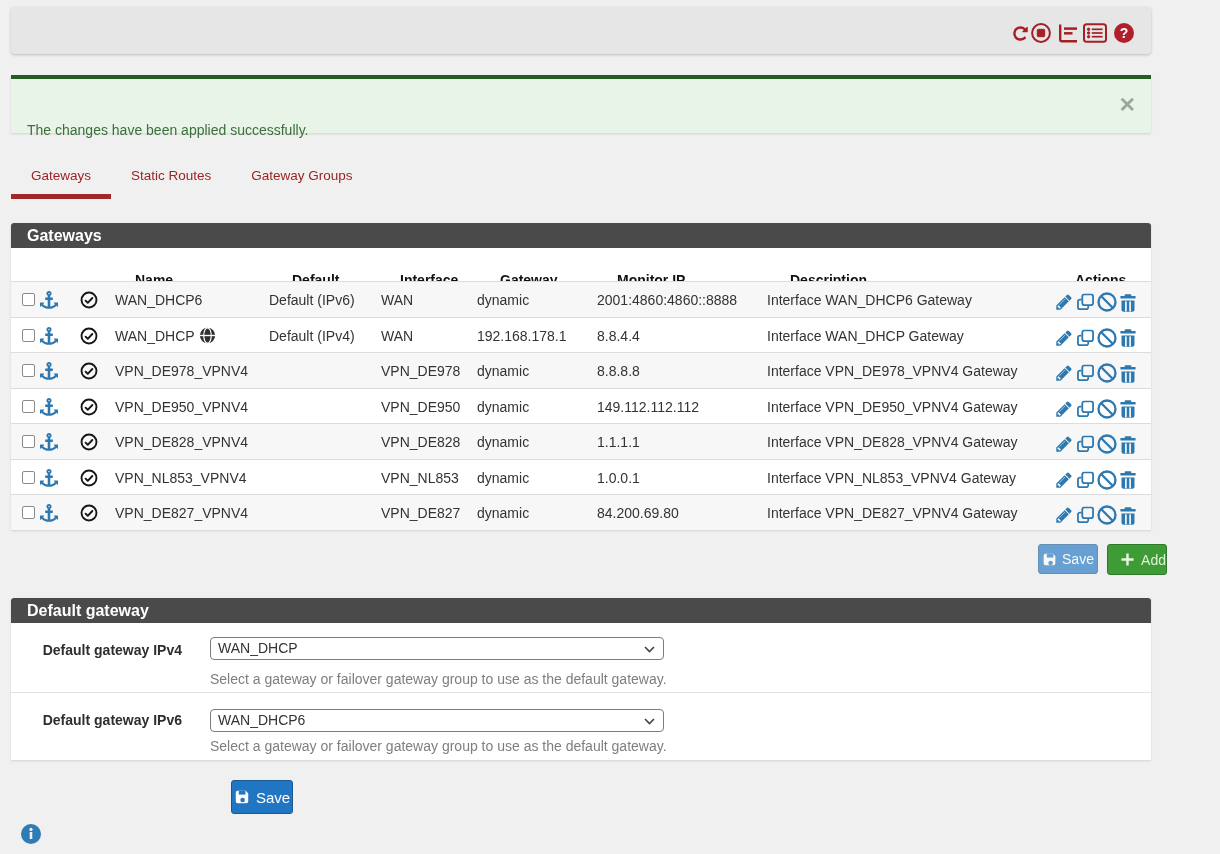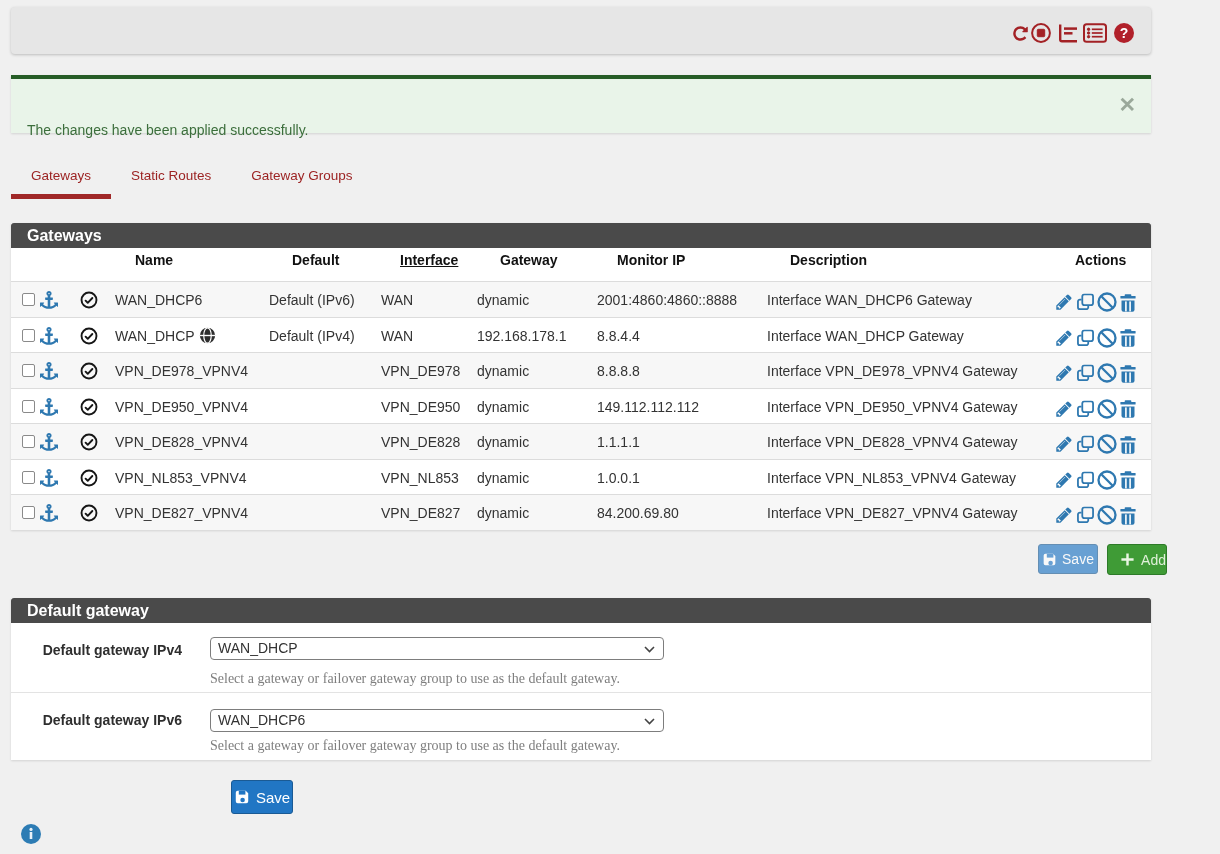--- a/index.html
+++ b/index.html
@@ -17,39 +17,39 @@
 #alert .x { position:absolute; right:15px; top:14px; font-size:21px; font-weight:bold; color:#9aa89a; }
 
 #tabs { position:absolute; left:11px; top:158px; height:42px; font-size:13.5px; }
 #tabs .tab { display:inline-block; padding:9px 20px 10px; line-height:17px; color:#9c2323; }
 #tabs .tab.active { border-bottom:5px solid #a02828; }
 
 .phead { position:absolute; left:0; width:100%; height:25px; background:#4a4a4a; border-radius:3px 3px 0 0; color:#fff; font-weight:bold; font-size:16px; line-height:25px; padding-left:16px; }
 
 #panel1 { position:absolute; left:11px; top:223px; width:1140px; height:307px; background:#fff; box-shadow:0 1px 2px rgba(0,0,0,0.12); }
 #thead { position:absolute; top:25px; left:0; width:100%; height:33px; font-weight:bold; font-size:14px; color:#111; }
-#thead span { position:absolute; top:4px; white-space:nowrap;padding-left:23px; }
+#thead span { position:absolute; top:24px; white-space:nowrap;padding-left:23px; }
 .trow { position:absolute; left:0; width:100%; height:36px; border-top:1px solid #dcdcdc; font-size:14px; color:#333; }
 .trow.odd { background:#f7f7f7; }
 .trow span { position:absolute; top:10px; white-space:nowrap; }
 .trow .cb { position:absolute; left:11px; top:11px; width:13px; height:13px; border:1px solid #8a8a8a; background:#fff; border-radius:2px; }
 .acts { position:absolute; left:1043.7px; top:7.5px; display:flex; align-items:flex-start; }
 
 #thead .c-name{left:101px;} #thead .c-if{left:366px;text-decoration:underline;} #thead .c-mon{left:583px;}
 .c-name{left:104px;} .c-def{left:258px;} .c-if{left:370px;} .c-gw{left:466px;} .c-mon{left:586px;} .c-desc{left:756px;}
 
 .btn { position:absolute; display:flex; align-items:center; justify-content:center; border-radius:3px; color:#fff; font-size:14px;margin-left:16px; }
 #btnsave1 { left:1022px; top:544px; width:60px; height:30px; background:#2176c4; border:1px solid #1a5a94; opacity:0.65; }
 #btnadd { left:1091px; top:544px; width:60px; height:31px; background:#3f9b36; border:1px solid #2d7a28; color:#dff0d8;justify-content:flex-end; }
 
 #panel2 { position:absolute; left:11px; top:598px; width:1140px; height:162px; background:#fff; box-shadow:0 1px 2px rgba(0,0,0,0.12); }
 .frow { position:absolute; left:0; width:100%; height:67px; }
 .frow .lbl { position:absolute; left:37px; width:134px; top:19px; font-size:14px; font-weight:bold; color:#2e2e2e; text-align:right; white-space:nowrap; direction:rtl; }
 .frow .sel { position:absolute; left:199px; top:14px; width:454px; height:23px; border:1px solid #7d7d7d; border-radius:4px; background:#fff; font-size:14px; color:#333; line-height:21px; padding-left:7px; }
-.frow .help { position:absolute; left:199px; top:48px; font-size:14px; color:#7e7e7e;font-family:Liberation Serif, serif; }
+.frow .help { position:absolute; left:199px; top:48px; font-size:14px; color:#7e7e7e; }
 .frow .caret { position:absolute; right:8px; top:8px; }
 #btnsave2 { left:215px; top:780px; width:62px; height:34px; background:#2176c4; border:1px solid #1a5a94; font-size:15px; }
 #info { position:absolute; left:21px; top:824px; }
 svg { display:block; }
 </style>
 </head>
 <body>
 <svg width="0" height="0" style="position:absolute">
 <defs>
 <symbol id="pencil" viewBox="0 0 1792 1792">

